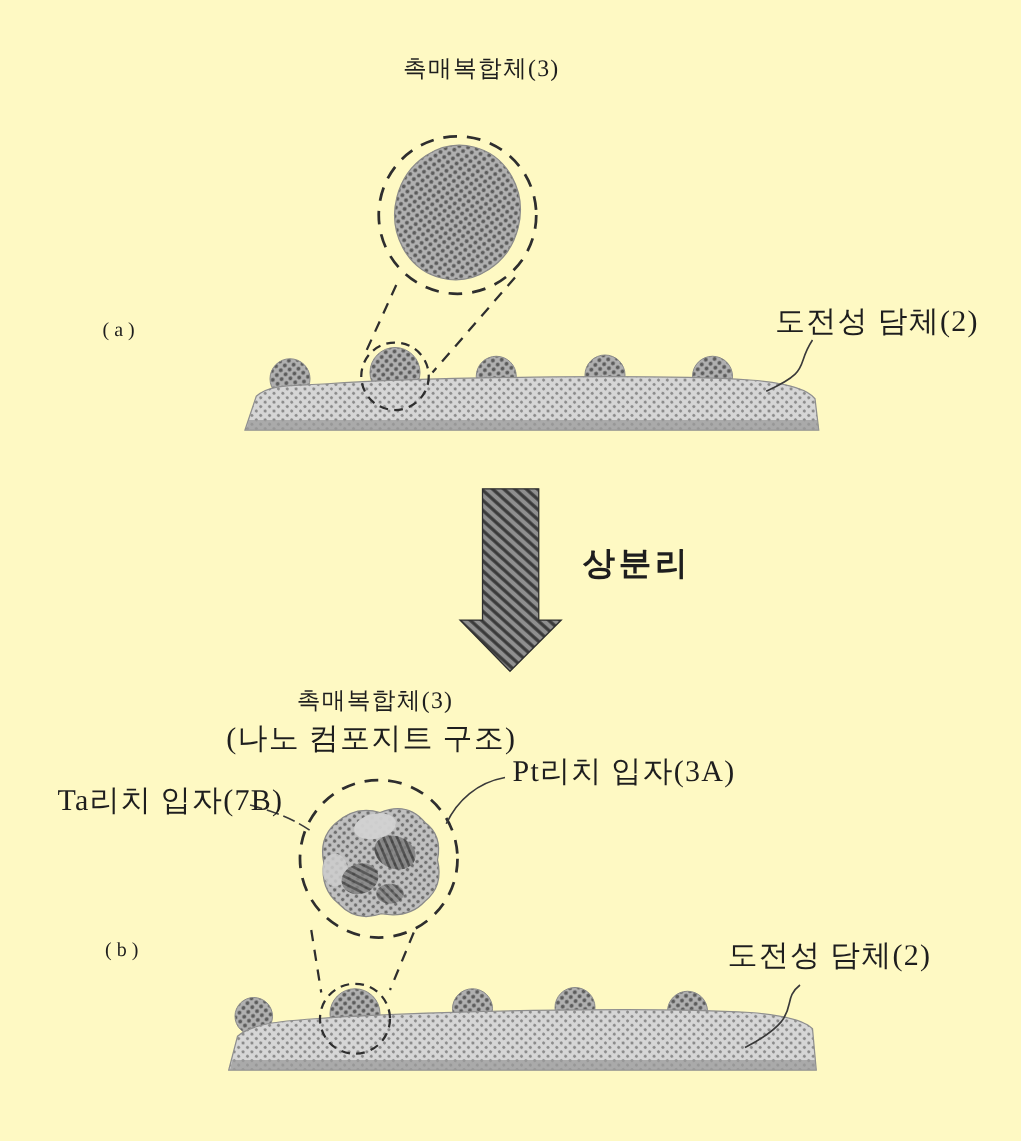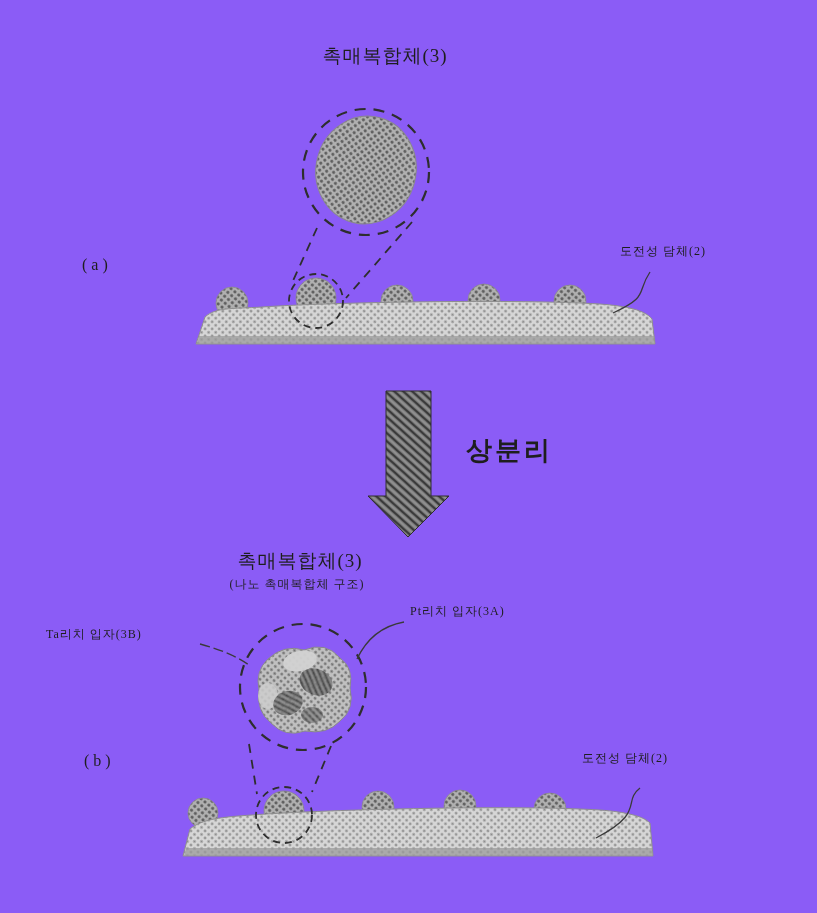--- a/index.html
+++ b/index.html
@@ -1,34 +1,34 @@
 <!DOCTYPE html>
 <html><head>
 <meta charset="utf-8">
 <style>
   html, body { margin: 0; padding: 0; background: #ffffff; }
   .figure {
     position: relative;
     width: 817px;
     height: 913px;
-    background: #8b5cf6;
+    background: #fef9c3;
     overflow: hidden;
     font-family: "Liberation Serif", "DejaVu Serif", serif;
   }
   .figure svg { position: absolute; left: 0; top: 0; }
   .lbl {
     position: absolute;
     color: #1e1e1e;
     white-space: nowrap;
     letter-spacing: 1px;
     line-height: 1.15;
   }
   .lbl.center { text-align: center; }
   .t19 { font-size: 19px; }
-  .t18 { font-size: 12px; }
+  .t18 { font-size: 24px; }
   .t23 { font-size: 26px; font-weight: bold; letter-spacing: 3px; }
   .t16 { font-size: 16px; letter-spacing: 4px; }
 </style>
 </head>
 <body>
 
 <div class="figure">
 
   <svg width="817" height="913" viewBox="0 0 817 913">
     <defs>
@@ -115,19 +115,19 @@
     </g>
   </svg>
 
   <div class="lbl center t19" style="left:285px; top:45px; width:200px;">촉매복합체(3)</div>
   <div class="lbl t16" style="left:82px; top:256px;">(a)</div>
   <div class="lbl t18" style="left:620px; top:245px;">도전성 담체(2)</div>
 
   <div class="lbl t23" style="left:466px; top:436px;">상분리</div>
 
   <div class="lbl center t19" style="left:205px; top:550px; width:190px;">촉매복합체(3)</div>
-  <div class="lbl center t18" style="left:172px; top:578px; width:250px;">(나노 촉매복합체 구조)</div>
+  <div class="lbl center t18" style="left:172px; top:578px; width:250px;">(나노 컴포지트 구조)</div>
   <div class="lbl t18" style="left:410px; top:605px;">Pt리치 입자(3A)</div>
-  <div class="lbl t18" style="left:46px; top:628px;">Ta리치 입자(3B)</div>
+  <div class="lbl t18" style="left:46px; top:628px;">Ta리치 입자(7B)</div>
   <div class="lbl t16" style="left:84px; top:752px;">(b)</div>
   <div class="lbl t18" style="left:582px; top:752px;">도전성 담체(2)</div>
 
 </div>
 
 </body></html>

